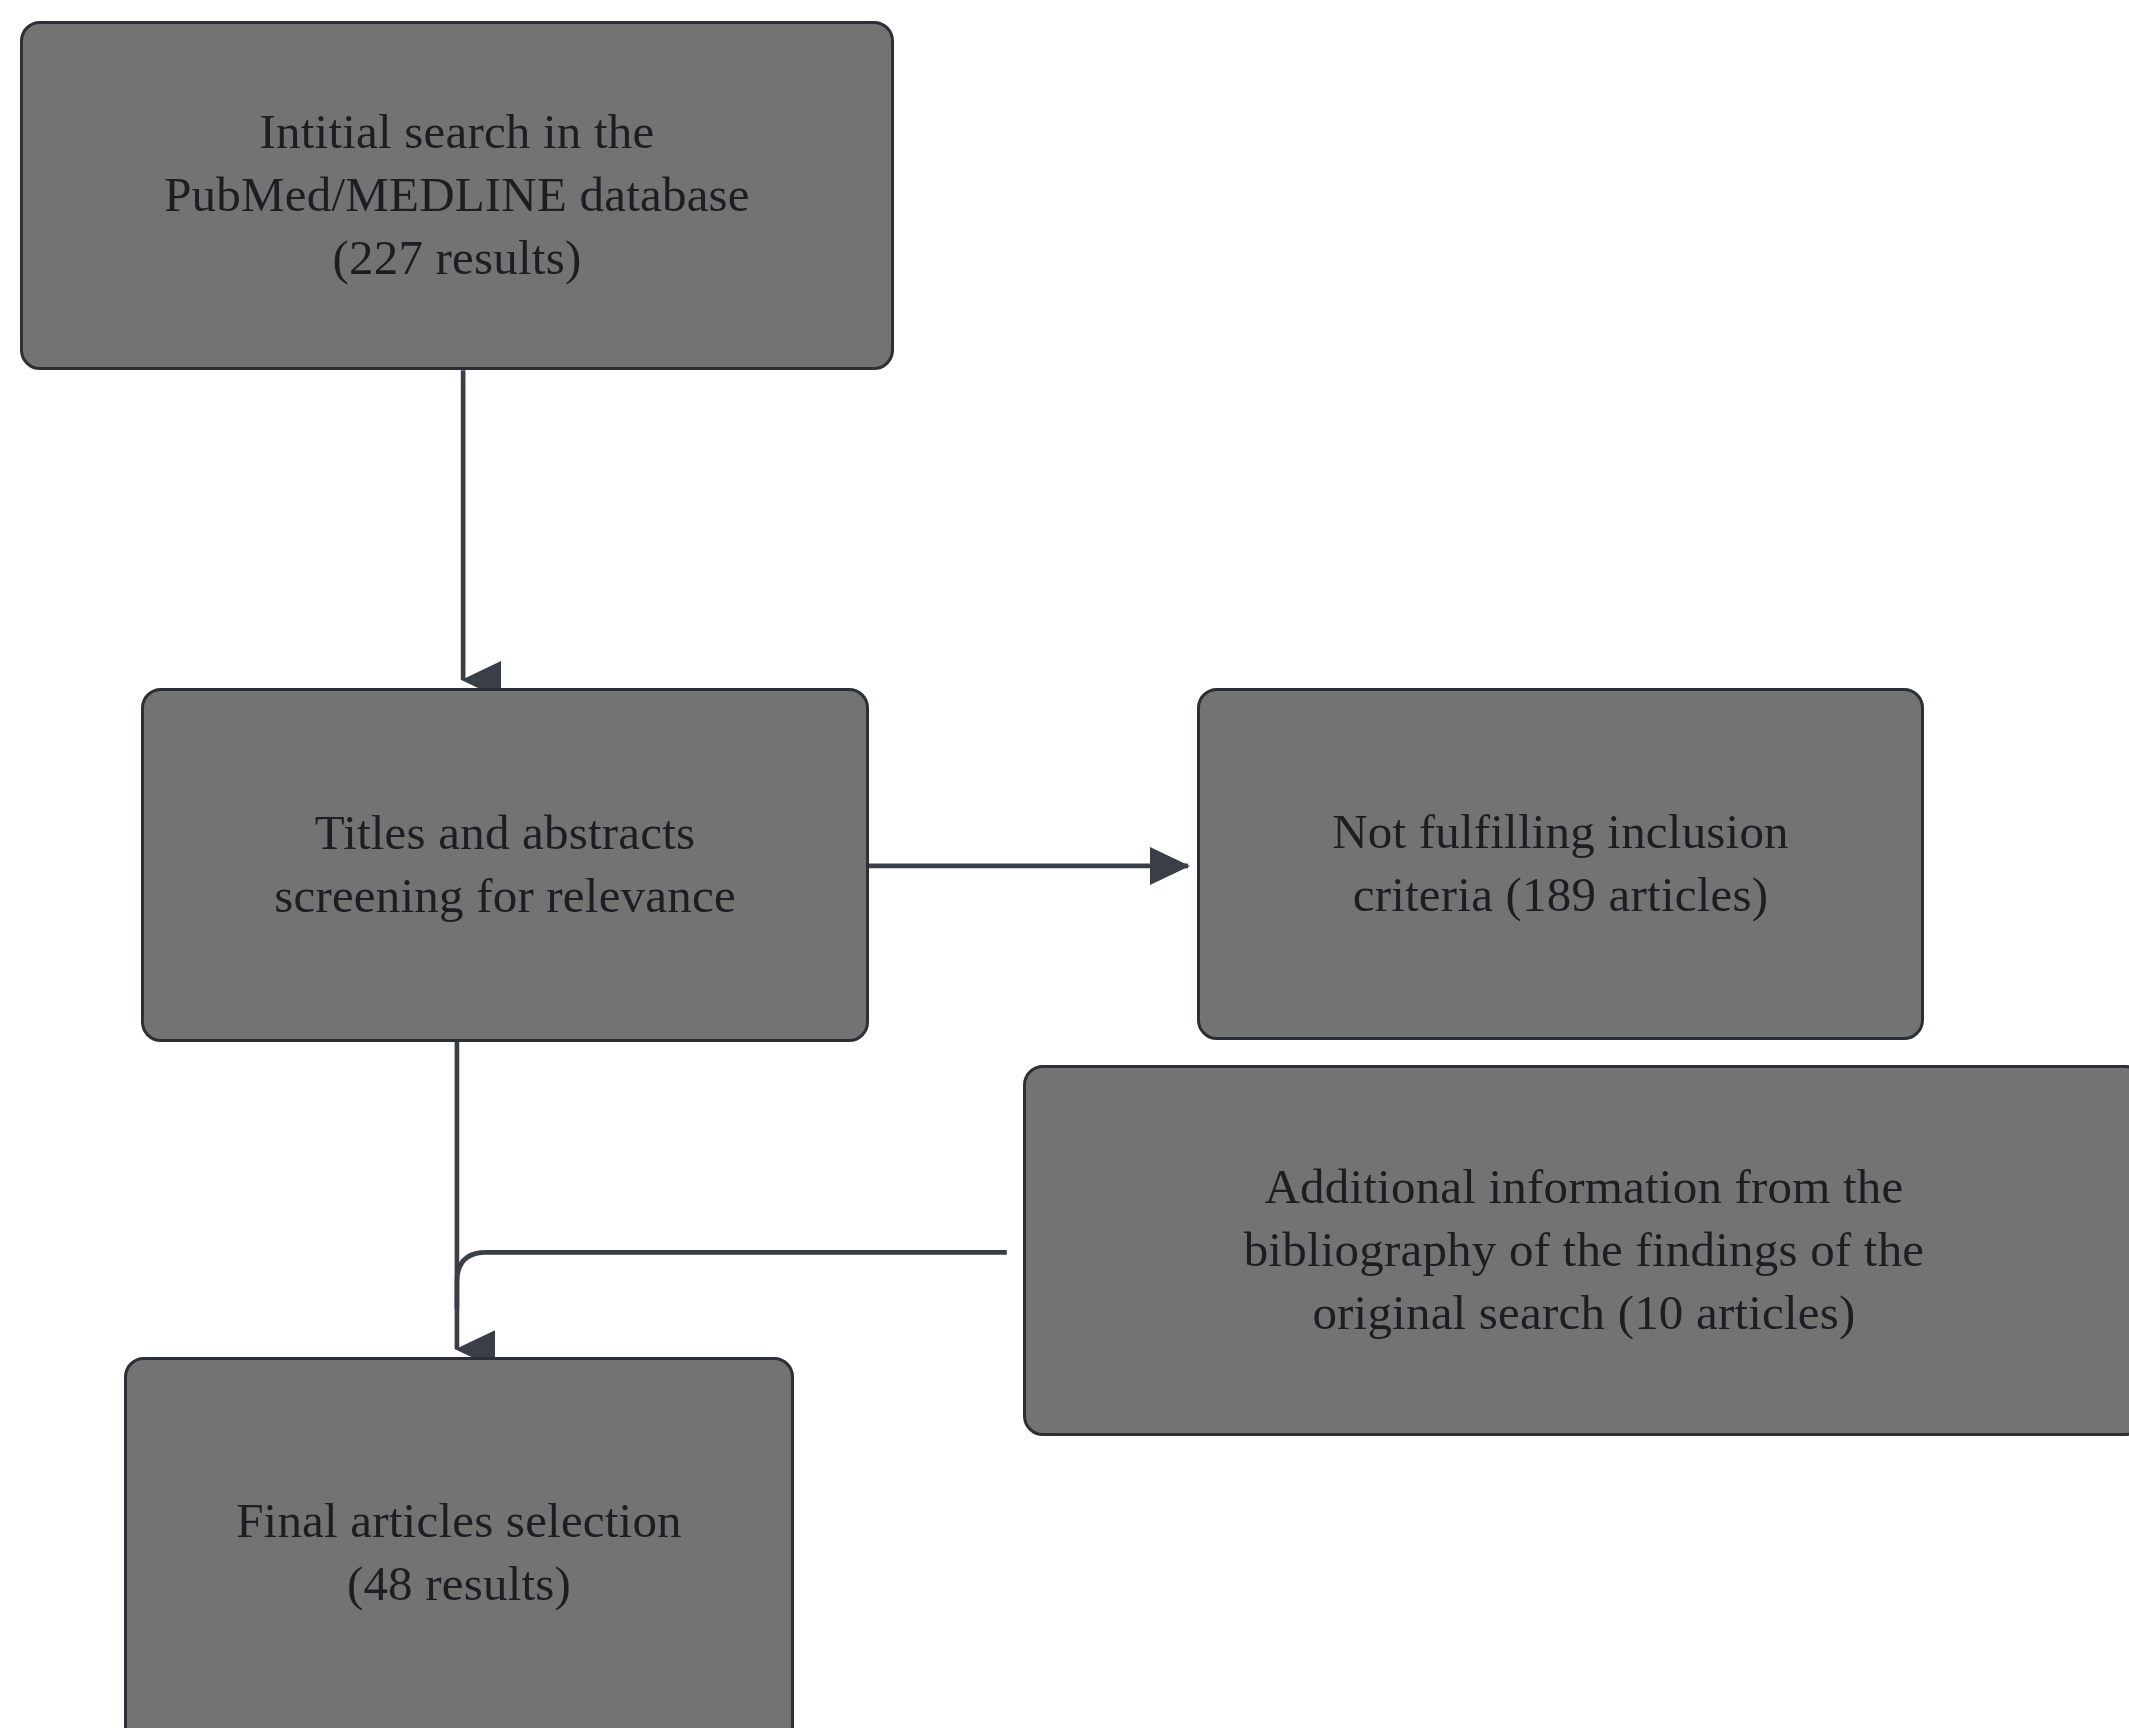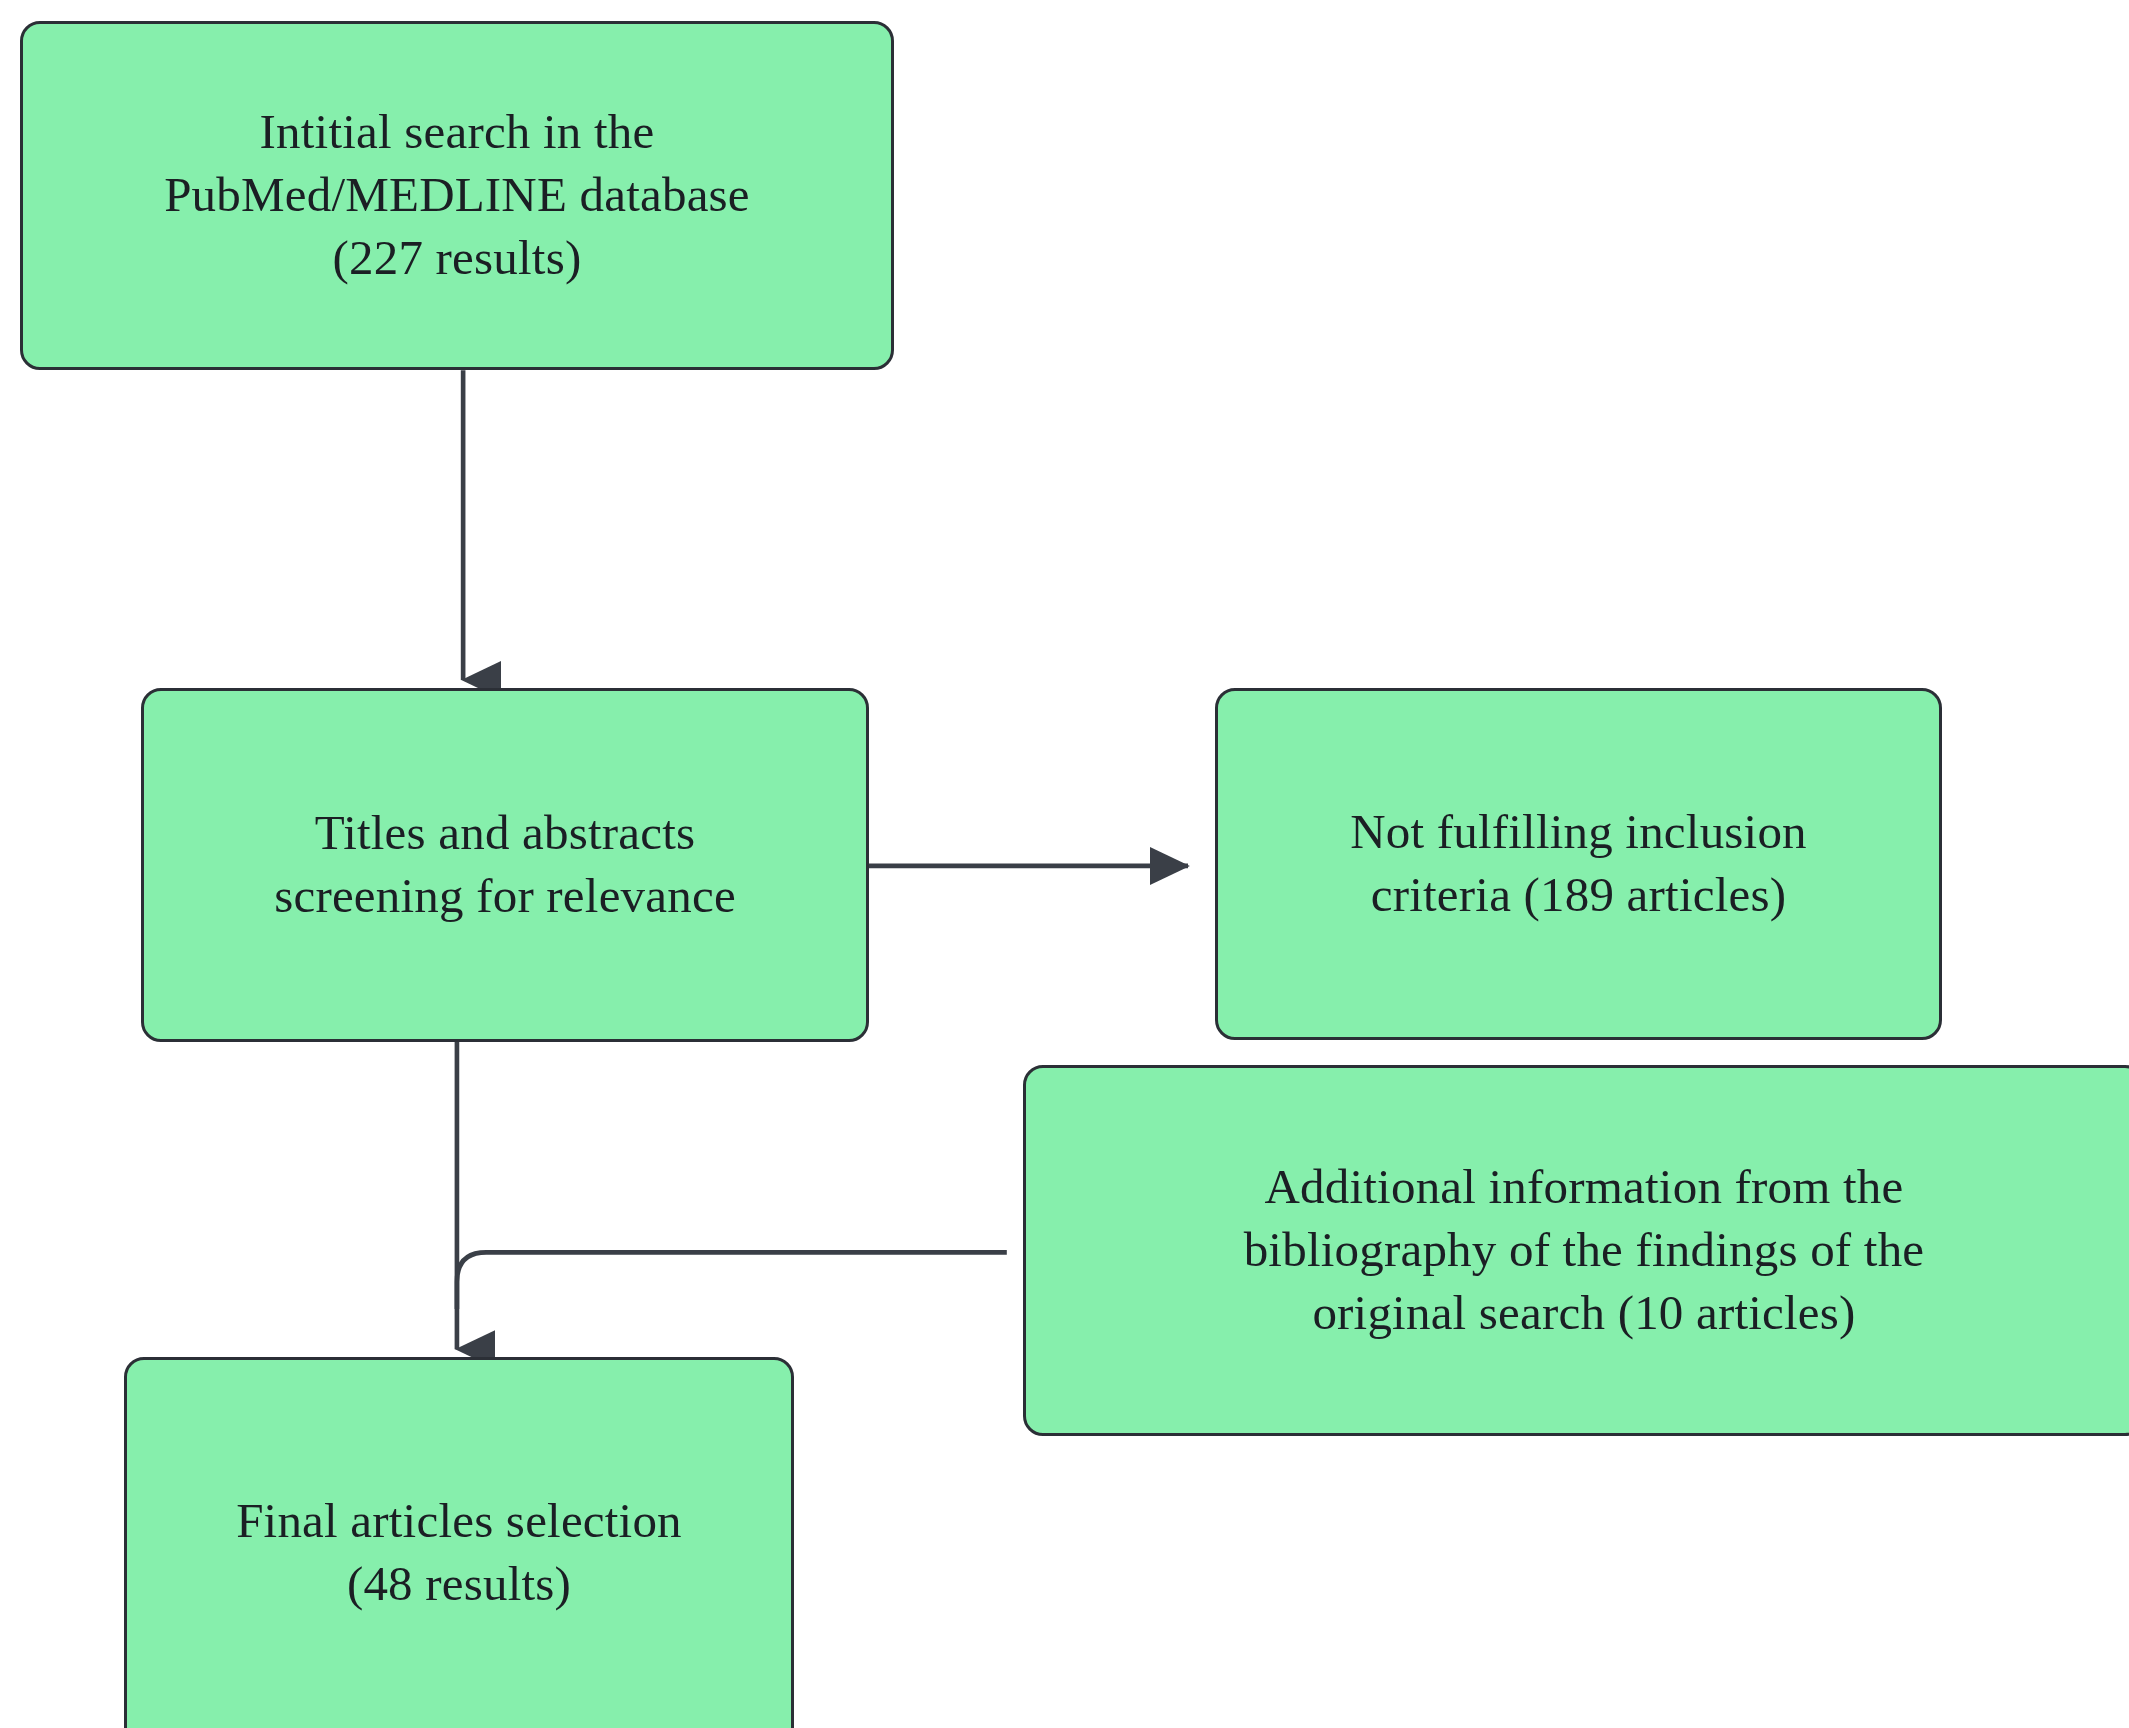--- a/index.html
+++ b/index.html
@@ -25,21 +25,21 @@
     width: 2129px;
     height: 1728px;
   }
   .flow-node {
     position: absolute;
     box-sizing: border-box;
     display: flex;
     align-items: center;
     justify-content: center;
     text-align: center;
-    background: #86efac;
+    background: #737373;
     border: 3.9px solid #2b2f36;
     border-radius: 20px;
     color: #1b1f24;
     font-size: 49px;
     line-height: 1.28;
     letter-spacing: 0.2px;
     padding: 7.7px 20px;
     white-space: pre-line;
   }
   .node-text {
@@ -88,21 +88,21 @@
     <span class="node-text">Intitial search in the
 PubMed/MEDLINE database
 (227 results)</span>
   </div>
 
   <div class="flow-node" style="left:93px; top:688px; width:728px; height:354px;margin-left:48px;">
     <span class="node-text">Titles and abstracts
 screening for relevance</span>
   </div>
 
-  <div class="flow-node" style="left:1197px; top:688px; width:727px; height:352px;margin-left:18px;">
+  <div class="flow-node" style="left:1197px; top:688px; width:727px; height:352px;">
     <span class="node-text">Not fulfilling inclusion
 criteria (189 articles)</span>
   </div>
 
   <div class="flow-node" style="left:1007px; top:1065px; width:1122px; height:371px;margin-left:16px;">
     <span class="node-text">Additional information from the
 bibliography of the findings of the
 original search (10 articles)</span>
   </div>
 

